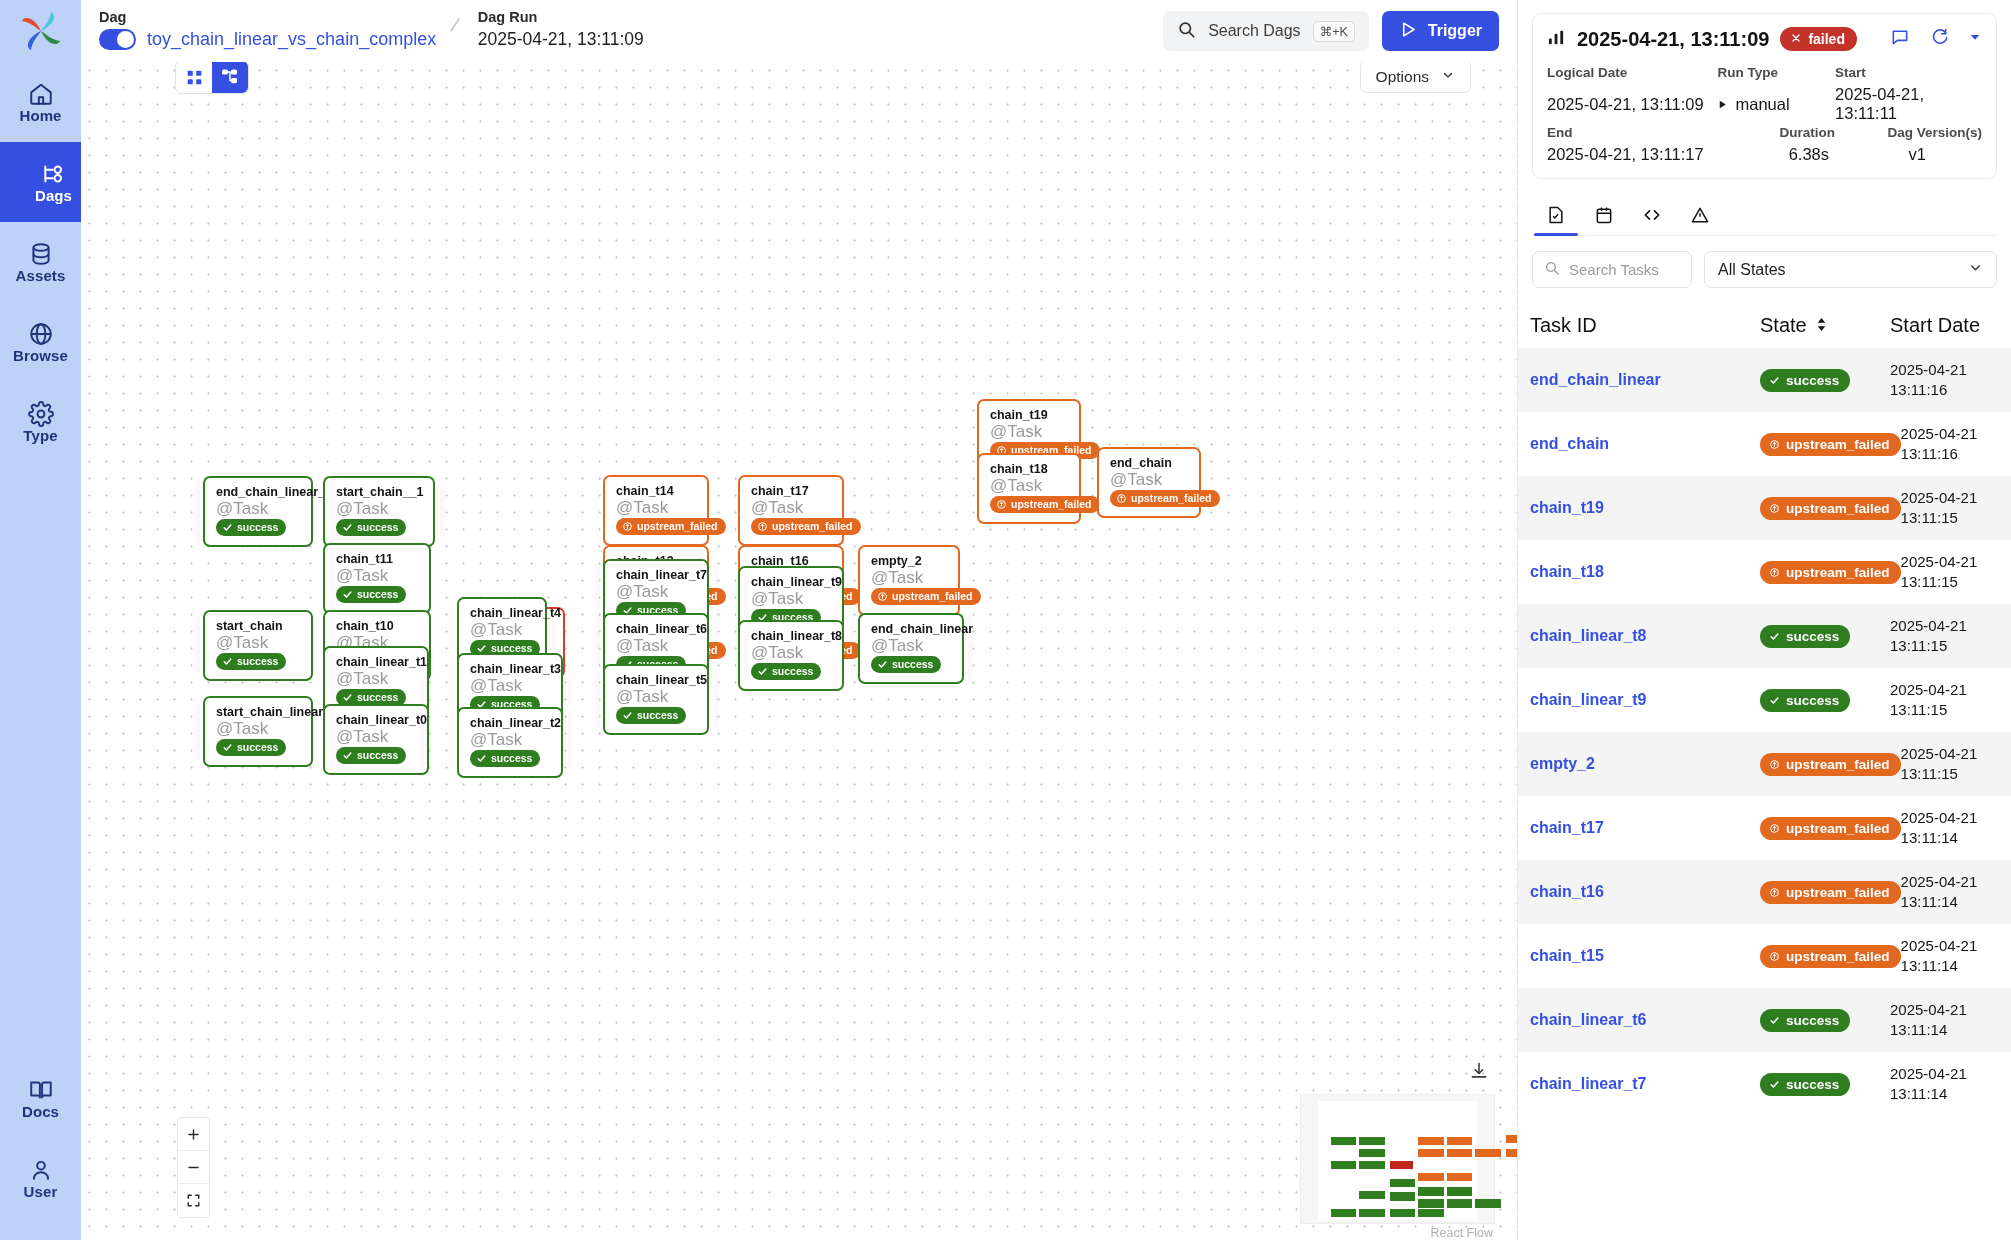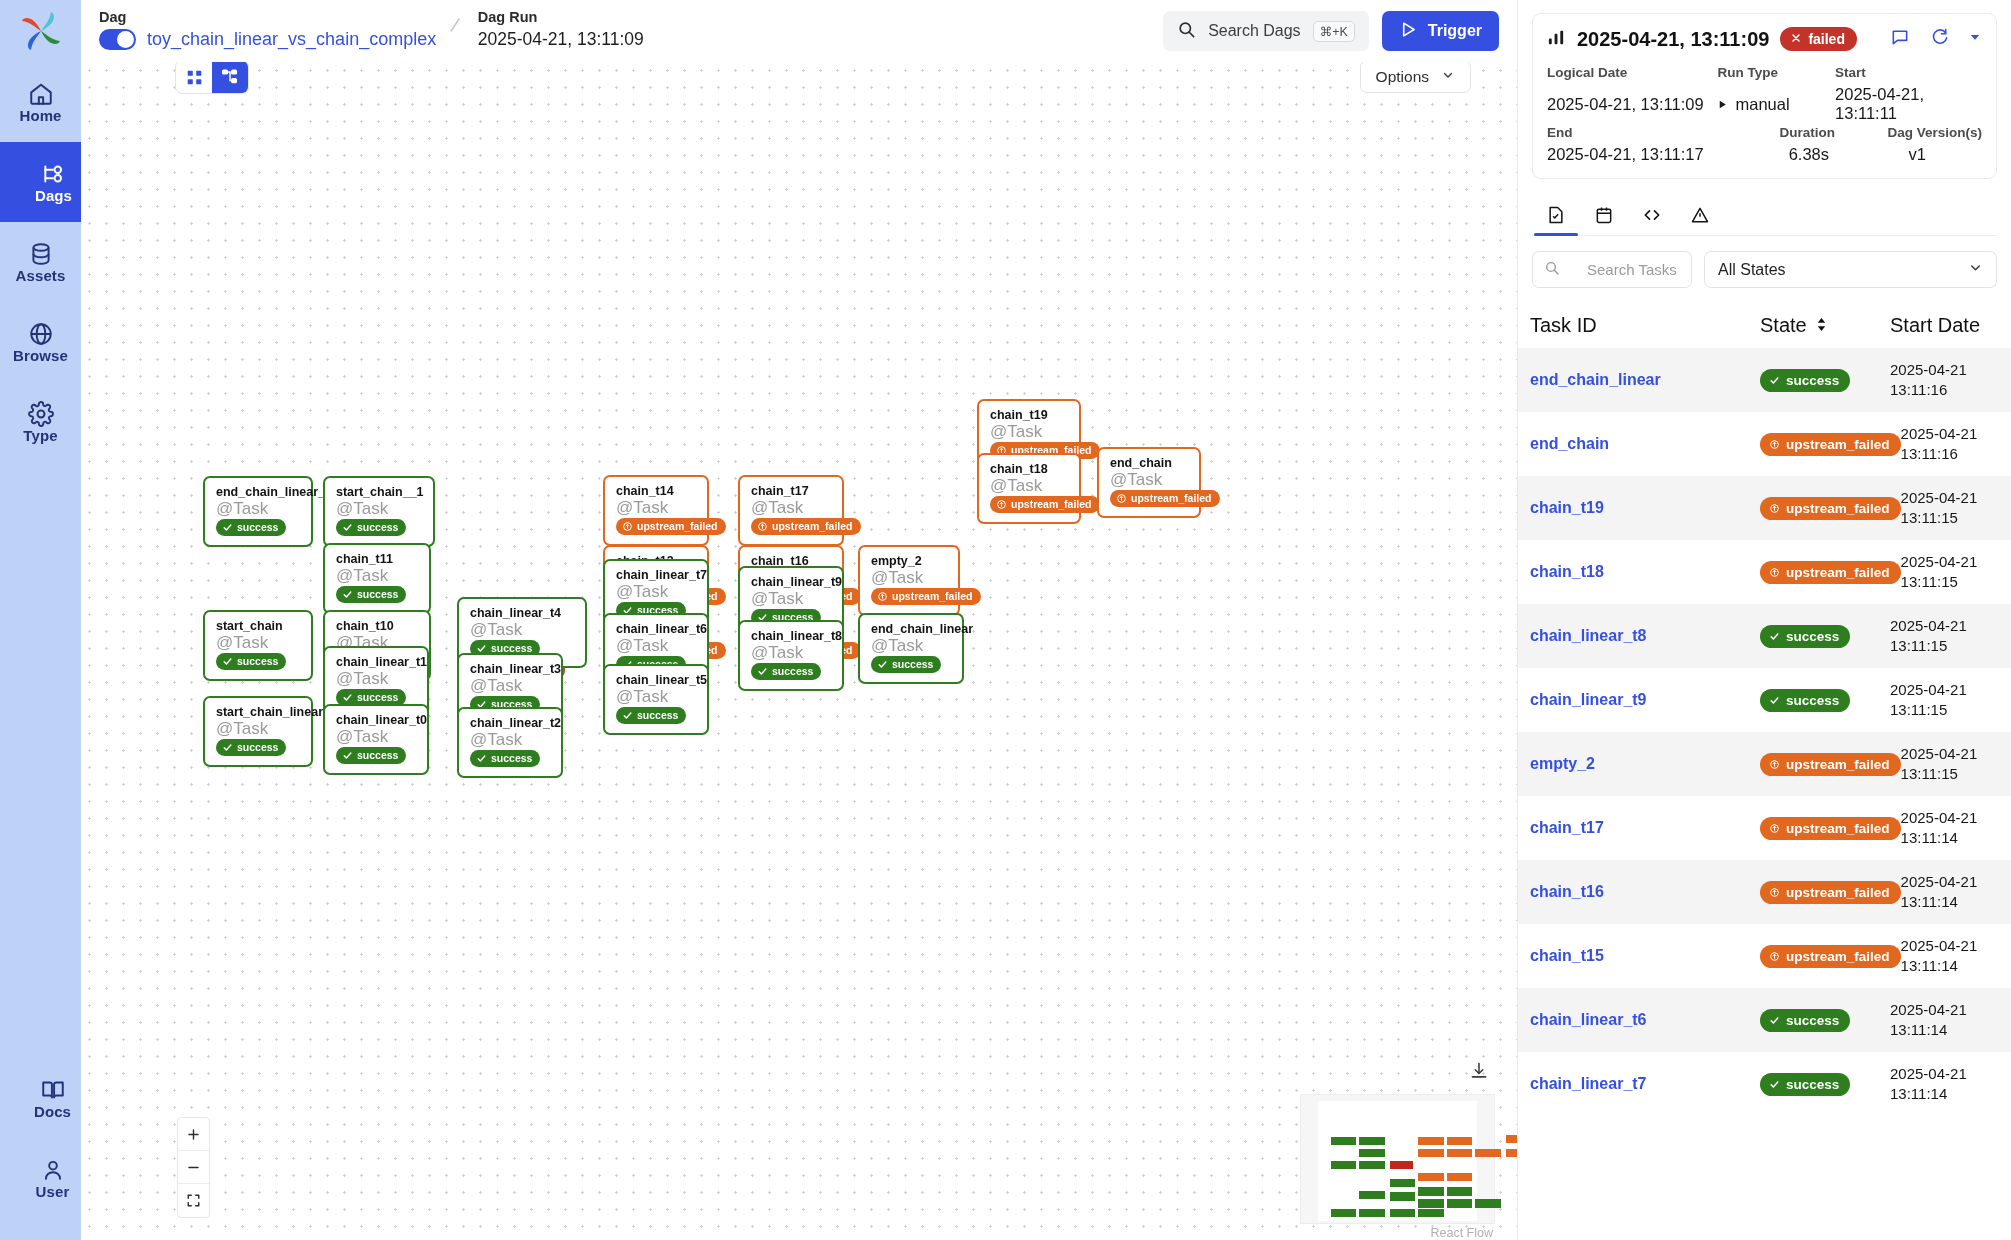--- a/index.html
+++ b/index.html
@@ -20,21 +20,21 @@
   #logo { width: 81px; height: 62px; display: flex; align-items: center; justify-content: center; }
   .nav-item {
     width: 81px; height: 80px;
     display: flex; flex-direction: column;
     align-items: center; justify-content: center;
     color: #21347a; cursor: pointer;
   }
   .nav-item.active { background: #3550e0; color: #ffffff; padding-left: 26px; }
   .nav-label { font-size: 15px; font-weight: 600; letter-spacing: .1px; }
   .nav-icon { width: 26px; height: 26px; display:block; }
-  #sidebar-bottom { position: absolute; bottom: 22px; left: 12px; width: 81px; }
+  #sidebar-bottom { position: absolute; bottom: 22px; left: 0; width: 81px; }
 
   
   #main { flex: 1 1 auto; position: relative; height: 1240px; display: flex; flex-direction: column; }
 
   #topbar {
     height: 62px; flex: 0 0 62px; background: #fff;
     display: flex; align-items: flex-start; position: relative;
     border-bottom: 1px solid #ffffff;
   }
   #dag-block { padding: 8px 0 0 18px; }
@@ -149,21 +149,21 @@
   .meta-v { font-size:16.5px; color:#181818; margin-top:3px; display:flex; align-items:center; gap:7px; }
   .ta-right { text-align:right; }
 
   #panel-tabs { display:flex; gap:0; margin:16px 14px 0 14px; border-bottom:1px solid #ededed; }
   .ptab { width:48px; height:40px; display:flex; align-items:center; justify-content:center; cursor:pointer; color:#2a2a2a; position:relative; }
   .ptab.active::after { content:""; position:absolute; left:2px; right:2px; bottom:-1px; height:3px; background:#3550e0; border-radius:2px; }
 
   #filters { display:flex; gap:12px; margin:15px 14px 0 14px; }
   #search-tasks {
     flex:0 0 160px; height:37px; border:1px solid #e2e2e2; border-radius:7px;
-    display:flex; align-items:center; gap:27px; padding:0 11px; color:#9a9a9a; font-size:15px; cursor:text;
+    display:flex; align-items:center; gap:9px; padding:0 11px; color:#9a9a9a; font-size:15px; cursor:text;
   }
   #states-select {
     flex:1 1 auto; height:37px; border:1px solid #e2e2e2; border-radius:7px;
     display:flex; align-items:center; padding:0 13px; font-size:16px; color:#1f1f1f; cursor:pointer;
   }
 
   #task-table { margin-top:14px; flex:1 1 auto; overflow:hidden; }
   .tt-head { display:flex; align-items:center; padding:0 0 0 12px; height:46px; }
   .th { font-size:20px; font-weight:400; color:#101010; display:flex; align-items:center; gap:8px; }
   .c-task { flex:0 0 230px; }
@@ -500,21 +500,21 @@
                 <path d="M4 10.5 L8 14.5 L16 5.5"></path>
               </svg>
               <span>success</span>
             </span></div>
           <div class="node" style="left: 657px; top: 504px; width: 106px;"><div class="node-title">chain_linear_t9</div><div class="node-type">@Task</div><span class="badge success">
               <svg width="11" height="11" viewBox="0 0 20 20" fill="none" stroke="#fff" stroke-width="2.6" stroke-linecap="round" stroke-linejoin="round">
                 <path d="M4 10.5 L8 14.5 L16 5.5"></path>
               </svg>
               <span>success</span>
             </span></div>
-          <div class="node" style="left: 376px; top: 535px; width: 130px;"><div class="node-title">chain_linear_t4</div><div class="node-type">@Task</div><span class="badge success">
+          <div class="node" style="left: 376px; top: 535px; width: 90px;"><div class="node-title">chain_linear_t4</div><div class="node-type">@Task</div><span class="badge success">
               <svg width="11" height="11" viewBox="0 0 20 20" fill="none" stroke="#fff" stroke-width="2.6" stroke-linecap="round" stroke-linejoin="round">
                 <path d="M4 10.5 L8 14.5 L16 5.5"></path>
               </svg>
               <span>success</span>
             </span></div>
           <div class="node" style="left: 522px; top: 551px; width: 106px;"><div class="node-title">chain_linear_t6</div><div class="node-type">@Task</div><span class="badge success">
               <svg width="11" height="11" viewBox="0 0 20 20" fill="none" stroke="#fff" stroke-width="2.6" stroke-linecap="round" stroke-linejoin="round">
                 <path d="M4 10.5 L8 14.5 L16 5.5"></path>
               </svg>
               <span>success</span>

